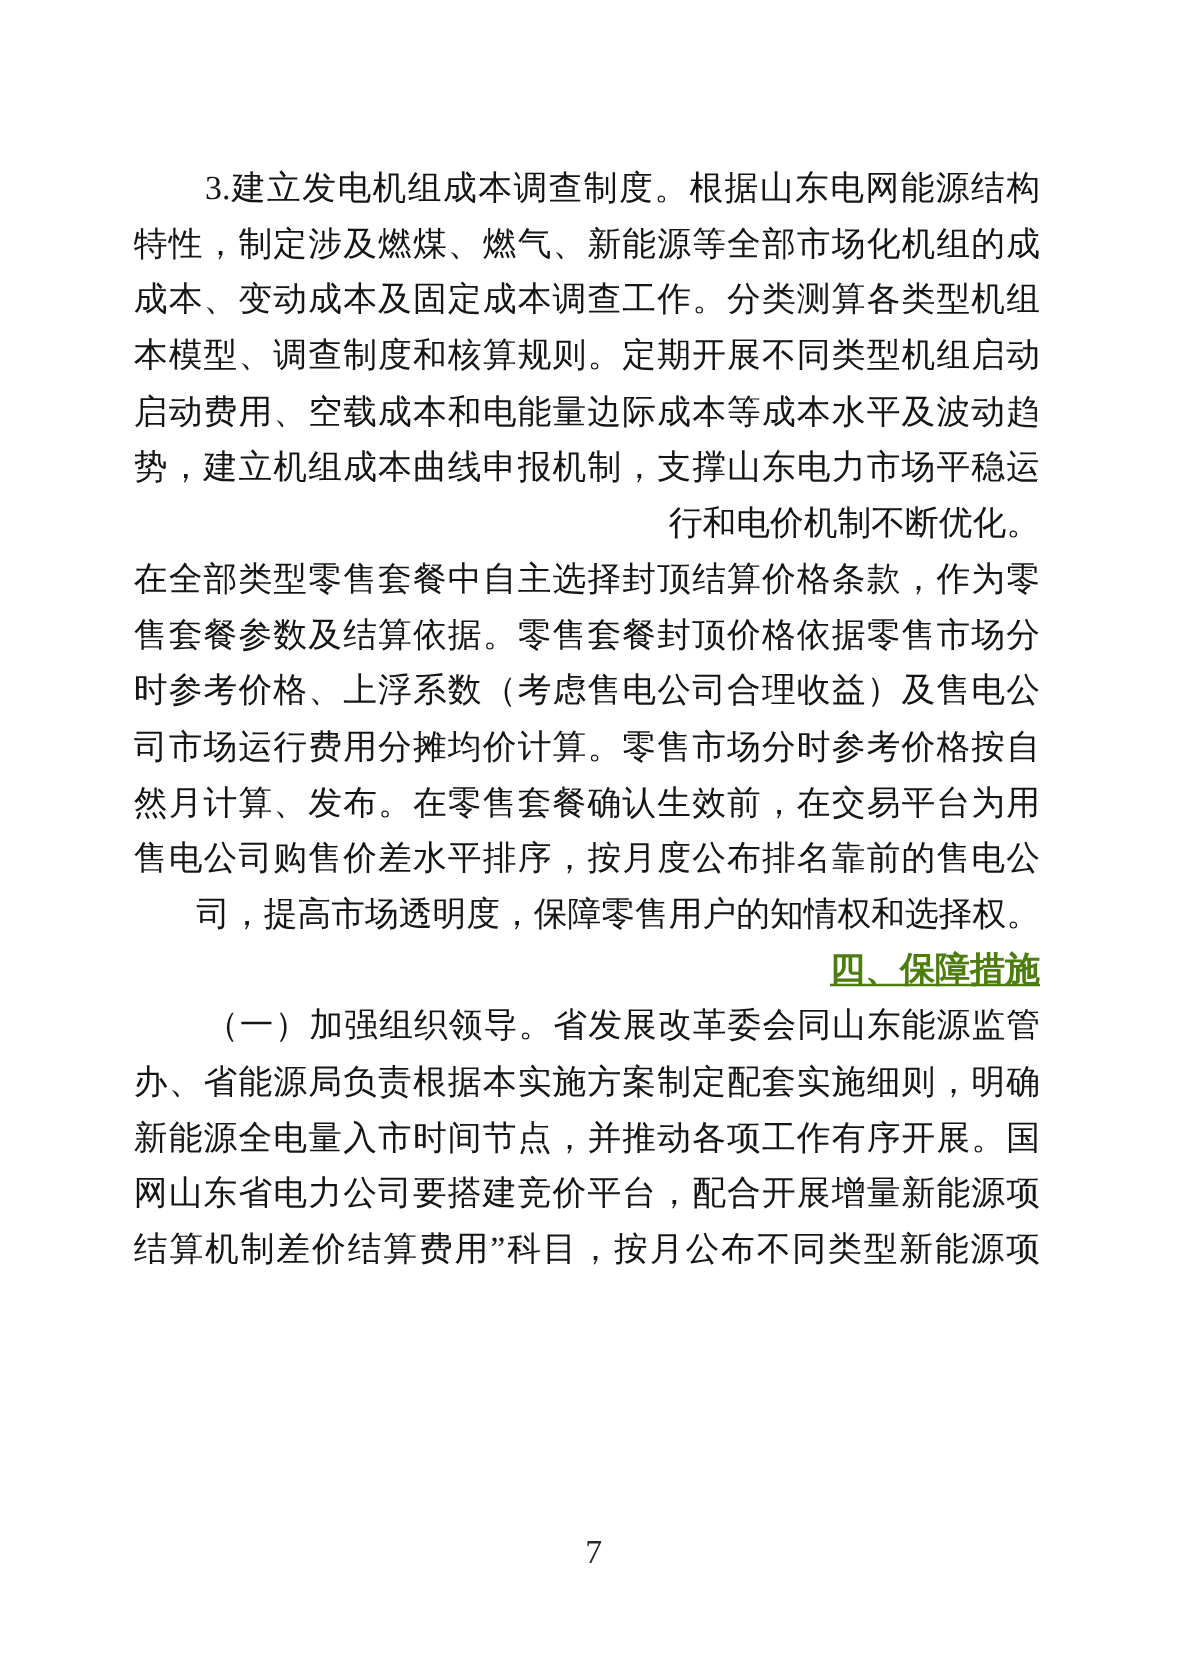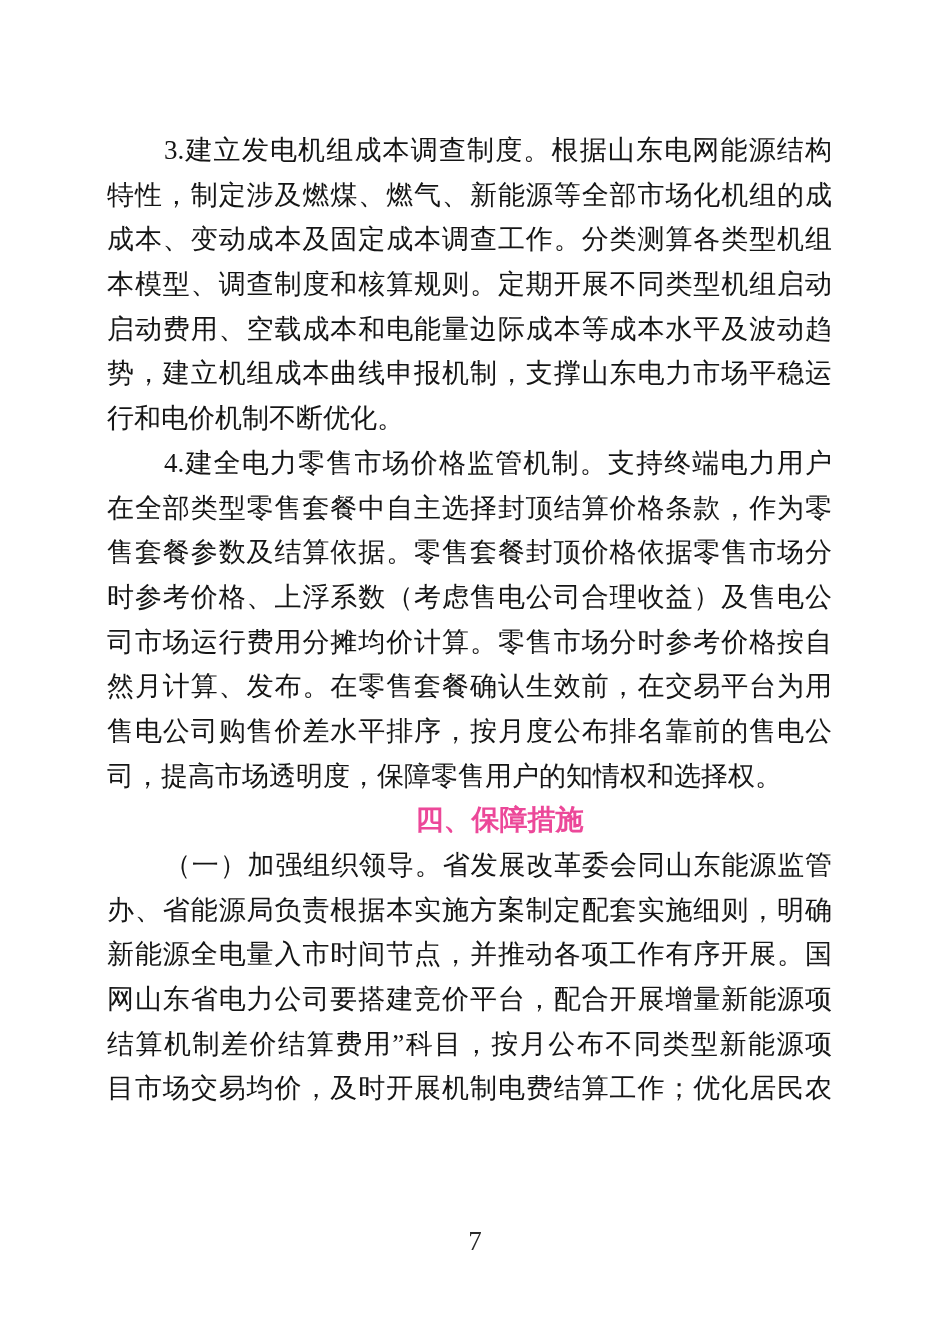--- a/index.html
+++ b/index.html
@@ -32,29 +32,30 @@
     overflow: hidden;
   }
   .justify {
     text-align: justify;
     text-align-last: justify;
   }
   .indent {
     text-indent: 57px;
   }
   .plain {
-    text-align: left;
+    text-align: right;
   }
   .heading {
     font-family: "Liberation Sans", "DejaVu Sans", sans-serif;
     font-weight: 700;
     font-size: 28px;
-    color: #ec4899;
+    color: #4d7c0f;
     text-indent: 60px;
-    text-align: center;
+    text-align: right;
+    text-decoration: underline;
   }
   .page-number {
     position: absolute;
     top: 1226px;
     left: 0;
     width: 100%;
     text-align: center;
     font-size: 27px;
     color: #2a2a2a;
     font-family: "Liberation Serif", "DejaVu Serif", serif;
@@ -65,30 +66,28 @@
 
 <div class="page">
   <div class="text-block">
     <div class="line justify indent">3.建立发电机组成本调查制度。根据山东电网能源结构</div>
     <div class="line justify">特性，制定涉及燃煤、燃气、新能源等全部市场化机组的成</div>
     <div class="line justify">成本、变动成本及固定成本调查工作。分类测算各类型机组</div>
     <div class="line justify">本模型、调查制度和核算规则。定期开展不同类型机组启动</div>
     <div class="line justify">启动费用、空载成本和电能量边际成本等成本水平及波动趋</div>
     <div class="line justify">势，建立机组成本曲线申报机制，支撑山东电力市场平稳运</div>
     <div class="line plain">行和电价机制不断优化。</div>
-    <div class="line justify indent">4.建全电力零售市场价格监管机制。支持终端电力用户</div>
     <div class="line justify">在全部类型零售套餐中自主选择封顶结算价格条款，作为零</div>
     <div class="line justify">售套餐参数及结算依据。零售套餐封顶价格依据零售市场分</div>
     <div class="line justify">时参考价格、上浮系数（考虑售电公司合理收益）及售电公</div>
     <div class="line justify">司市场运行费用分摊均价计算。零售市场分时参考价格按自</div>
     <div class="line justify">然月计算、发布。在零售套餐确认生效前，在交易平台为用</div>
     <div class="line justify">售电公司购售价差水平排序，按月度公布排名靠前的售电公</div>
     <div class="line plain">司，提高市场透明度，保障零售用户的知情权和选择权。</div>
     <div class="line heading">四、保障措施</div>
     <div class="line justify indent">（一）加强组织领导。省发展改革委会同山东能源监管</div>
     <div class="line justify">办、省能源局负责根据本实施方案制定配套实施细则，明确</div>
     <div class="line justify">新能源全电量入市时间节点，并推动各项工作有序开展。国</div>
     <div class="line justify">网山东省电力公司要搭建竞价平台，配合开展增量新能源项</div>
     <div class="line justify">结算机制差价结算费用”科目，按月公布不同类型新能源项</div>
-    <div class="line justify">目市场交易均价，及时开展机制电费结算工作；优化居民农</div>
   </div>
   <div class="page-number">7</div>
 </div>
 
 </body></html>

